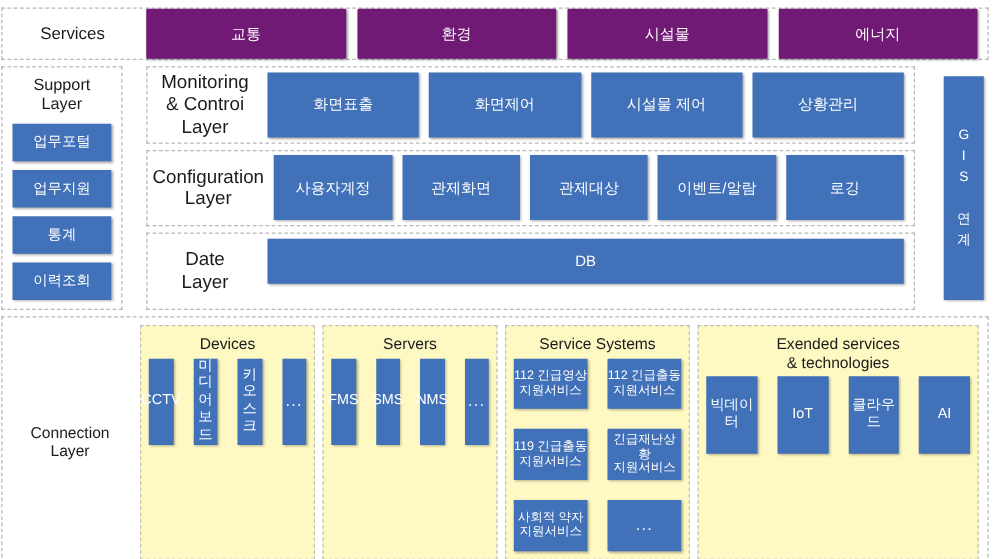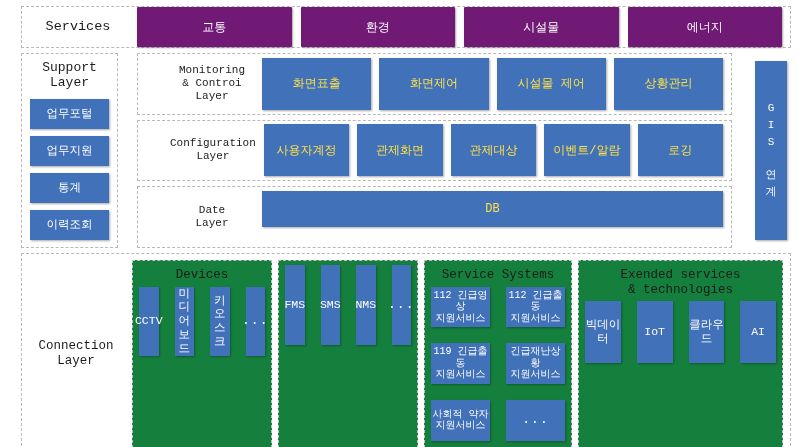--- a/index.html
+++ b/index.html
@@ -5,22 +5,22 @@
   html,body{margin:0;padding:0;background:#ffffff;}
   body{
     width:798px;height:447px;
     font-family:"Liberation Sans","DejaVu Sans",sans-serif;
     color:#1b1b1b;
     overflow:hidden;
   }
   .arch{
     position:absolute;left:0;top:0;width:798px;height:447px;
     box-sizing:border-box;
-    padding:6px 7px 6px 21px;
-    display:flex;flex-direction:column;gap:5px;font-family:Liberation Mono, monospace;
+    padding:6px 7px 6px 1px;
+    display:flex;flex-direction:column;gap:5px;
   }
 
   
   .panel{
     border:1px dashed #b8b8b8;
     background:#ffffff;
     box-sizing:border-box;
   }
 
   
@@ -84,27 +84,27 @@
     flex:1;
     border:1px dashed #b8b8b8;
     background:#fff;
     display:flex;align-items:center;
     padding:0 8px 0 4px;
     gap:8px;
     box-sizing:border-box;
     min-height:0;
   }
   .layer-label{
-    flex:0 0 84px;text-align:center;font-size:11px;line-height:1.18;white-space:pre-line;margin-left:28px;
+    flex:0 0 84px;text-align:center;font-size:15px;line-height:1.18;white-space:pre-line;
   }
   .layer-items{flex:1;display:flex;gap:8px;height:52px;min-width:0;}
   .box{
     flex:1;
     display:flex;align-items:center;justify-content:center;text-align:center;
-    background:#4171b8;color:#fde047;font-size:12px;
+    background:#4171b8;color:#ffffff;font-size:12px;
     box-shadow:1px 1px 2px rgba(0,0,0,.35);
     min-width:0;
   }
   .db-box{flex:1;height:36px;}
 
   .gis-col{
     flex:0 0 40px;
     display:flex;align-items:stretch;justify-content:center;
     padding:8px 0 8px 0;
     box-sizing:border-box;
@@ -128,21 +128,21 @@
     gap:6px;
     box-sizing:border-box;
   }
   .conn-label{
     flex:0 0 100px;
     display:flex;align-items:center;justify-content:center;
     text-align:center;font-size:12.5px;line-height:1.18;white-space:pre-line;
   }
   .group{
     border:1px dashed #c0c0c0;
-    background:#15803d;
+    background:#fef9c3;
     display:flex;flex-direction:column;
     padding:4px 6px 6px 6px;
     box-sizing:border-box;
     min-width:0;
   }
   .g-devices{flex:0 0 140px;}
   .g-servers{flex:0 0 140px;}
   .g-services{flex:0 0 148px;}
   .g-ext{flex:1;}
   .group-title{
@@ -249,20 +249,21 @@
       <div class="grid grid-2x2">
         <div class="cell">CCTV</div>
         <div class="cell">미디어
 보드</div>
         <div class="cell">키오스크</div>
         <div class="cell dots">...</div>
       </div>
     </div>
 
     <div class="group g-servers">
+      <div class="group-title">Servers</div>
       <div class="grid grid-2x2">
         <div class="cell">FMS</div>
         <div class="cell">SMS</div>
         <div class="cell">NMS</div>
         <div class="cell dots">...</div>
       </div>
     </div>
 
     <div class="group g-services">
       <div class="group-title">Service Systems</div>

